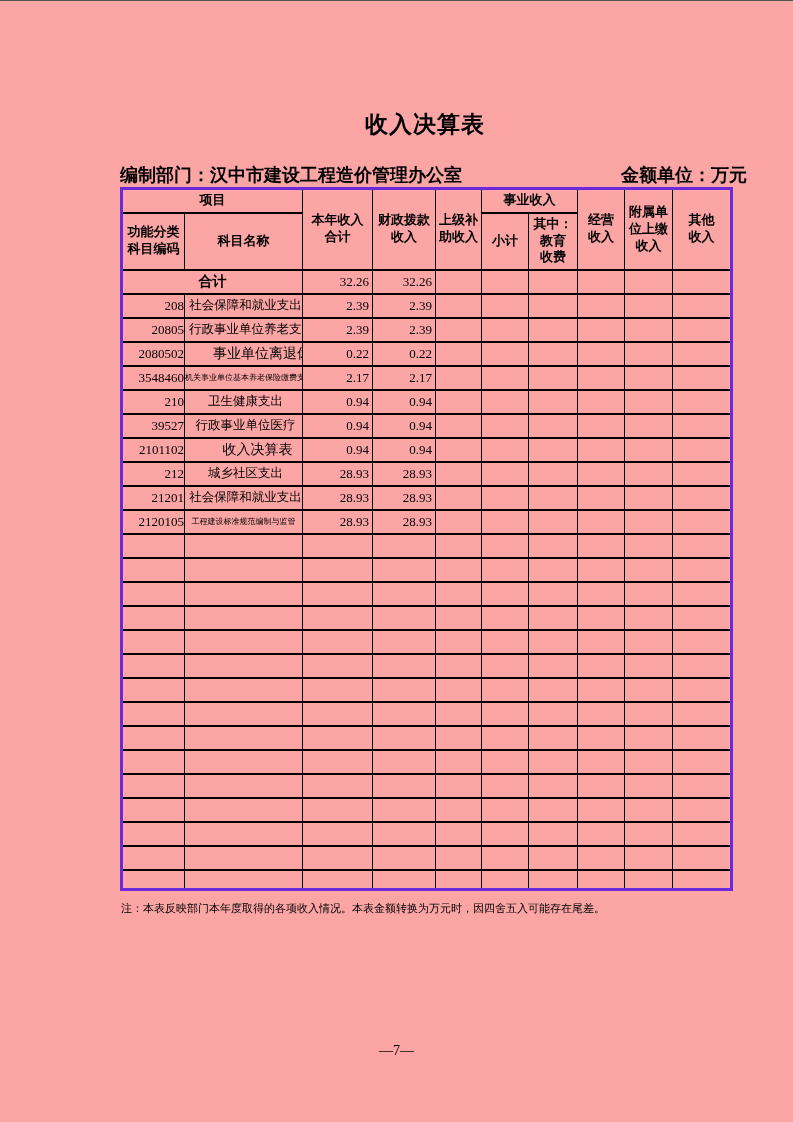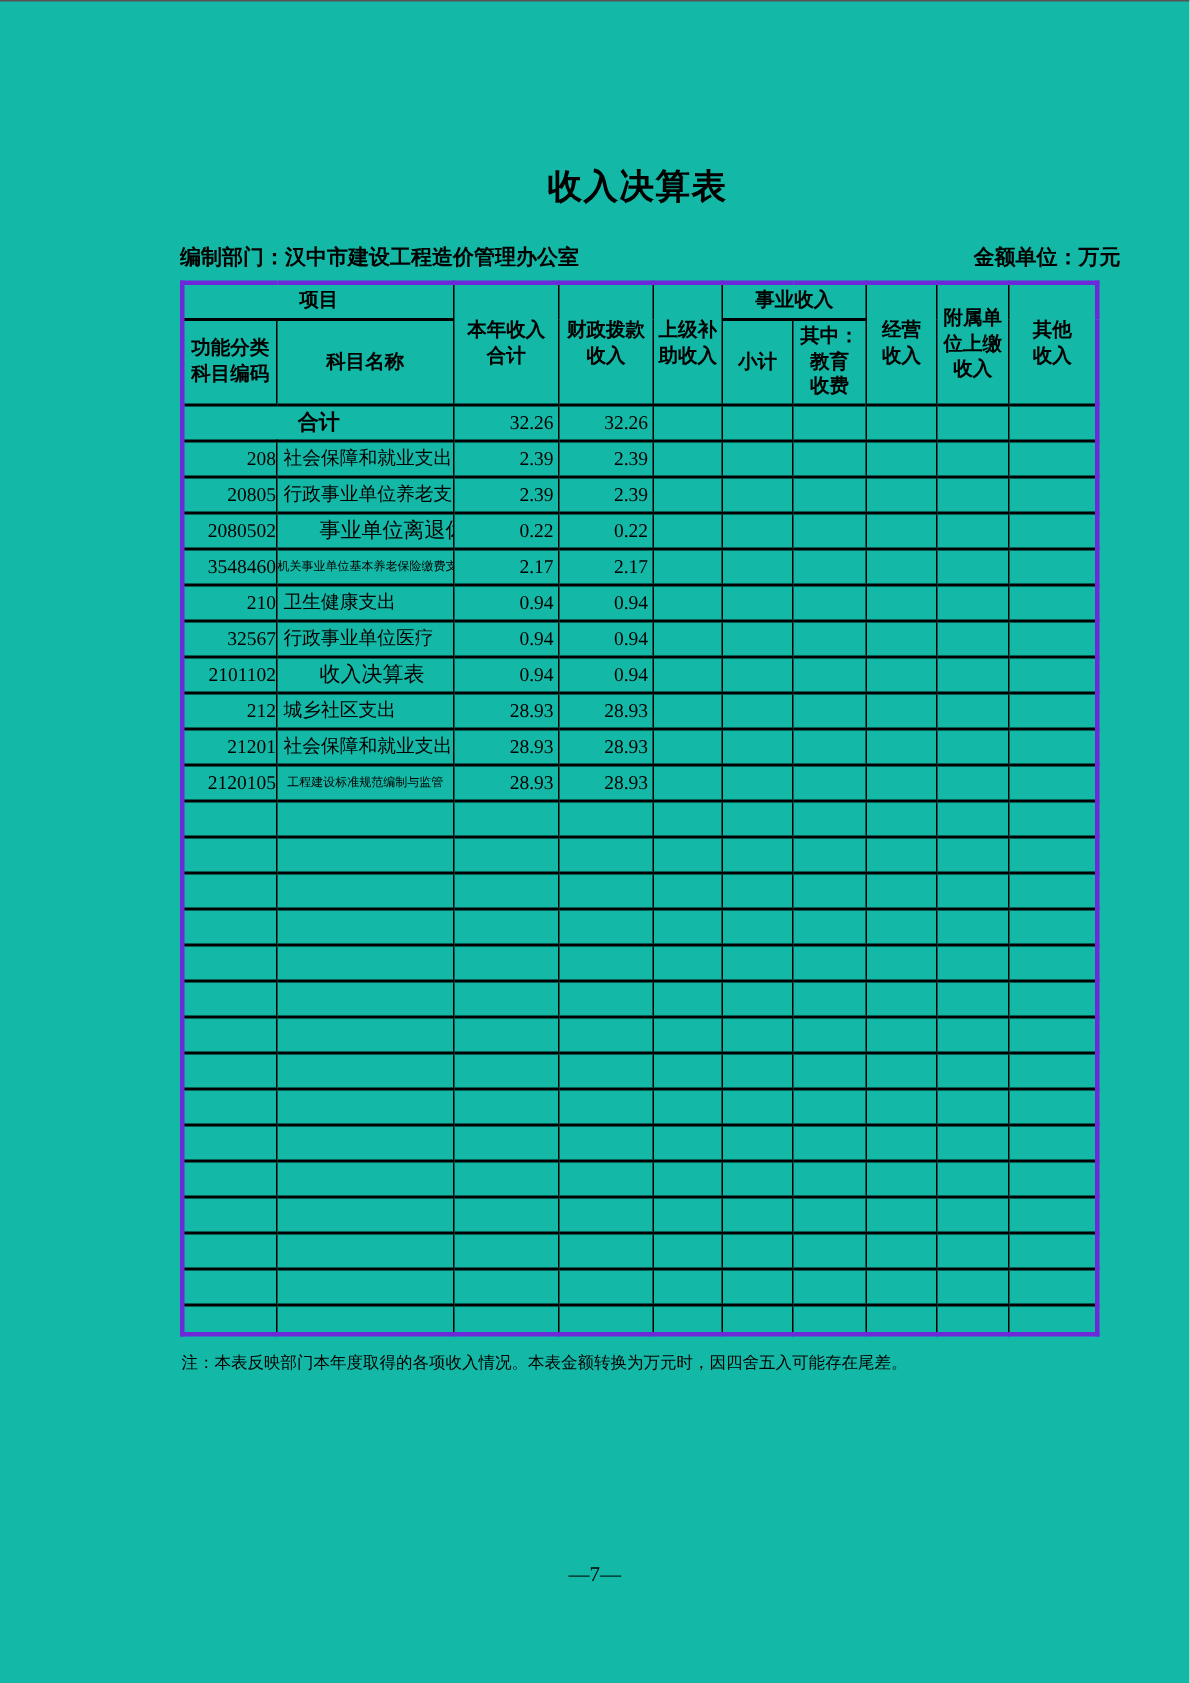--- a/index.html
+++ b/index.html
@@ -1,21 +1,21 @@
 <!DOCTYPE html>
 <html><head>
 <meta charset="utf-8">
 <style>
   * { margin: 0; padding: 0; box-sizing: border-box; }
   html, body { background: #ffffff; }
   .page {
     position: relative;
     width: 793px;
     height: 1122px;
-    background: #14b8a6;
+    background: #fca5a5;
     color: #000000;
     font-family: "Liberation Serif", serif;
     margin: 0 auto;
     overflow: hidden;
     border-top: 1px solid #555;
   }
   .title {
     position: absolute;
     top: 108px;
     left: 120px;
@@ -38,21 +38,21 @@
   }
   .meta-row {
     position: absolute;
     top: 162px;
     left: 120px;
     width: 627px;
     display: flex;
     justify-content: space-between;
     font-family: "Liberation Sans", sans-serif;
     font-weight: bold;
-    font-size: 14px;
+    font-size: 18px;
   }
   table.revenue {
     position: absolute;
     top: 186px;
     left: 120px;
     width: 610px;
     border-collapse: collapse;
     table-layout: fixed;
     border: 3px solid #6d28d9;
   }
@@ -77,21 +77,21 @@
   tbody tr { height: 24px; }
   tbody tr.short { height: 20px; }
   td.code {
     font-size: 13px;
     text-align: right;
     padding-left: 2px;
     font-family: "Liberation Serif", serif;
   }
   td.name {
     font-size: 12.5px;
-    text-align: left;
+    text-align: center;
     padding-left: 4px;
     white-space: nowrap;
   }
   td.name.lvl3 { padding-left: 28px; font-size: 14px; }
   td.name.small { font-size: 8px; text-align: center; padding-left: 0; }
   td.total-label {
     text-align: center;
     font-family: "Liberation Sans", sans-serif;
     font-weight: bold;
     font-size: 14px;
@@ -240,21 +240,21 @@
           <td class="num">0.94</td>
           <td class="num">0.94</td>
           <td class="num"></td>
           <td class="num"></td>
           <td class="num"></td>
           <td class="num"></td>
           <td class="num"></td>
           <td class="num"></td>
         </tr>
         <tr>
-          <td class="code">32567</td>
+          <td class="code">39527</td>
           <td class="name">行政事业单位医疗</td>
           <td class="num">0.94</td>
           <td class="num">0.94</td>
           <td class="num"></td>
           <td class="num"></td>
           <td class="num"></td>
           <td class="num"></td>
           <td class="num"></td>
           <td class="num"></td>
         </tr>

